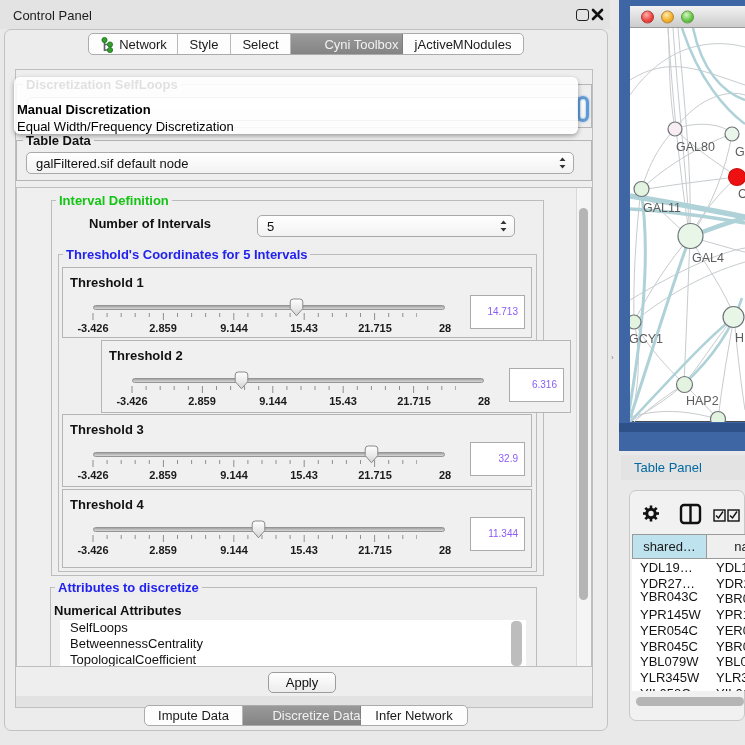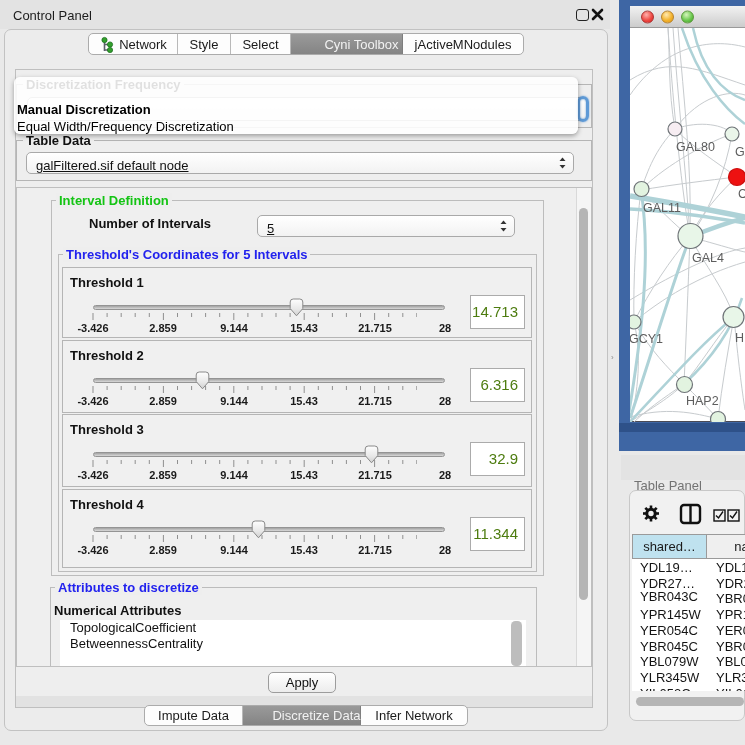--- a/index.html
+++ b/index.html
@@ -32,34 +32,34 @@
 #inner { left:15px; top:69px; width:578px; height:639px; background:#eeeeee;
   border:1px solid #bfbfbf; }
 
 
 .grp { position:absolute; border:1px solid #b5b5b5; }
 .grp .gt { position:absolute; top:-8px; left:6px; background:#eeeeee; padding:0 3px;
   font-size:13px; font-weight:bold; color:#111; line-height:15px; }
 
 
 .combo { position:absolute; background:linear-gradient(#ffffff,#f2f2f2); border:1px solid #a9a9a9;
-  border-radius:5px; font-size:13px; color:#111; display:flex; align-items:flex-end;text-decoration:underline; }
+  border-radius:5px; font-size:13px; color:#111; display:flex; align-items:center; }
 .combo .ctext { padding-left:9px; }
 .combo .arr { position:absolute; right:4px; top:0; bottom:0; width:14px; display:flex;
   flex-direction:column; align-items:center; justify-content:center; color:#444; }
 .combo .arr svg { display:block; }
 
 
 .tbox { position:absolute; left:45px; width:470px; height:71px; background:#f0f0f0;
   border:1px solid #b5b5b5; }
 .tbox .tl { position:absolute; left:7px; top:7px; font-size:13px; font-weight:bold; color:#111; }
 .track { position:absolute; left:30px; top:37px; width:352px; height:5px; border-radius:2.5px;
   background:linear-gradient(#a2a2a2,#d9d9d9); border:1px solid #949494; }
 .vbox { position:absolute; right:6px; top:27px; width:55px; height:34px; background:#ffffff;
-  border:1px solid #ababab; font-size:15px; color:#4d7c0f; text-align:right;
+  border:1px solid #ababab; font-size:10px; color:#8b5cf6; text-align:right;
   line-height:32px; padding-right:6px; }
 .ticks { position:absolute; left:0px; top:45px; width:354px; height:8px; }
 .tlab { position:absolute; top:54px; font-size:11px; font-weight:bold; color:#1a1a1a;
   transform:translateX(-50%); white-space:nowrap; }
 
 
 #attrlist { position:absolute; left:43px; top:432px; width:466px; height:48px; background:#ffffff; }
 #attrlist div { font-size:13px; color:#111; padding-left:10px; height:16px; line-height:16px; }
 
 
@@ -84,21 +84,21 @@
 
 
 #bluearea { left:619px; top:0; width:126px; height:451px; background:#3e66a4; }
 #netwin { left:630px; top:6px; width:128px; height:416px; background:#ffffff; border-bottom:1.5px solid #4a4a55; }
 #nettitle { left:0; top:0; width:115px; height:22px;
   background:linear-gradient(#f2f2f2,#cccccc); border-bottom:1px solid #9a9a9a; }
 .tl-btn { position:absolute; top:11px; width:13px; height:13px; border-radius:50%;
   transform:translateY(-50%); }
 
 #tablebar { left:621px; top:455px; width:124px; height:25px; background:#e3e3e3; }
-#tablebar .t { left:13px; top:23px; font-size:13px; color:#737373; }
+#tablebar .t { left:13px; top:5px; font-size:13px; color:#0369a1; }
 #tpanel { left:629px; top:490px; width:116px; height:231px; background:#f1f1f1;
   border:1px solid #c8c8c8; border-radius:7px; }
 #ttable { position:absolute; left:2px; top:43px; width:114px; height:157px; background:#ffffff; overflow:hidden; }
 .hcell { position:absolute; top:0; height:25px; font-size:13px; color:#1a1a1a;
   text-align:center; line-height:24px; border:1px solid #9a9a9a; border-left:none; }
 .trow { position:absolute; font-size:13px; color:#141414; white-space:nowrap; }
 </style>
 </head>
 <body>
 <div id="stage">
@@ -131,21 +131,21 @@
       </svg>Network</div>
     <div class="s" style="width:53px;">Style</div>
     <div class="s" style="width:60px;">Select</div>
     <div class="s sel" style="width:112px;">Cyni Toolbox</div>
     <div class="s" style="width:120px;">jActiveMNodules</div>
   </div>
 
   <div id="inner" class="abs">
 
     <div class="grp" style="left:0px; top:14px; width:576px; height:44px;">
-      <div class="gt">Discretization Frequency</div>
+      <div class="gt">Discretization SelfLoops</div>
     </div>
     <div class="combo" style="left:11px; top:27px; width:560px; height:24px;"></div>
     <div class="abs" style="left:561px; top:26px; width:12px; height:26px; border:3px solid #5f9ad6; border-radius:9px; box-shadow:0 0 2px rgba(95,154,214,0.9), inset 0 0 2px rgba(95,154,214,0.9);"></div>
 
     <div class="grp" style="left:0px; top:70px; width:576px; height:41px;">
       <div class="gt">Table Data</div>
     </div>
     <div class="combo" style="left:10px; top:82px; width:548px; height:22px;">
       <div class="ctext">galFiltered.sif default node</div>
       <div class="arr">
@@ -208,21 +208,21 @@
             <line x1="367.9" y1="0" x2="367.9" y2="4" stroke="#8f8f8f" stroke-width="1"></line>
             <line x1="382.0" y1="0" x2="382.0" y2="7" stroke="#8f8f8f" stroke-width="1"></line>
           </svg>
         <div class="tlab" style="left:30px;">-3.426</div>
           <div class="tlab" style="left:100px;">2.859</div>
           <div class="tlab" style="left:171px;">9.144</div>
           <div class="tlab" style="left:241px;">15.43</div>
           <div class="tlab" style="left:312px;">21.715</div>
           <div class="tlab" style="left:382px;">28</div>
       </div>
-      <div class="tbox" style="top:152px; height:73px;">
+      <div class="tbox" style="top:152px; height:73px;margin-left:39px;">
         <div class="tl">Threshold 2</div>
         <div class="track"></div>
         <svg class="abs" style="left:131.6px; top:30px;" width="15" height="19" viewBox="0 0 15 19">
           <path d="M1.2 4 Q1.2 1 4.2 1 L10.8 1 Q13.8 1 13.8 4 L13.8 10.5 L7.5 17.8 L1.2 10.5 Z" fill="url(#thg)" stroke="#8a8a8a" stroke-width="1"></path>
         </svg>
         <div class="vbox">6.316</div>
         <svg class="ticks" width="354" height="8">
             <line x1="30.0" y1="0" x2="30.0" y2="7" stroke="#8f8f8f" stroke-width="1"></line>
             <line x1="44.1" y1="0" x2="44.1" y2="4" stroke="#8f8f8f" stroke-width="1"></line>
             <line x1="58.2" y1="0" x2="58.2" y2="4" stroke="#8f8f8f" stroke-width="1"></line>
@@ -340,22 +340,23 @@
           <div class="tlab" style="left:241px;">15.43</div>
           <div class="tlab" style="left:312px;">21.715</div>
           <div class="tlab" style="left:382px;">28</div>
       </div>
 
       <div class="grp" style="left:33px; top:399px; width:487px; height:110px; border-color:#bcbcbc;">
         <div class="gt" style="color:#2222ee; left:4px;">Attributes to discretize</div>
       </div>
       <div style="position:absolute; left:37px; top:415px; font-size:13px; font-weight:bold; color:#111;">Numerical Attributes</div>
       <div id="attrlist">
+        <div>SelfLoops</div>
+        <div>BetweennessCentrality</div>
         <div>TopologicalCoefficient</div>
-        <div>BetweennessCentrality</div>
       </div>
       <div class="vsb" style="left:494px; top:433px; height:45px; width:11px; background:#bdbdbd;"></div>
 
       <div style="position:absolute; right:0; top:0; bottom:0; width:15px; background:#f5f5f5; border-left:1px solid #d9d9d9;"></div>
       <div class="vsb" style="right:3px; top:20px; height:392px;"></div>
     </div>
 
     <div id="applybtn" class="abs" style="left:252px; top:602px;">Apply</div>
     <div class="abs" style="left:0px; top:626px; width:576px; height:11px; background:#e2e2e2;"></div>
   </div>

